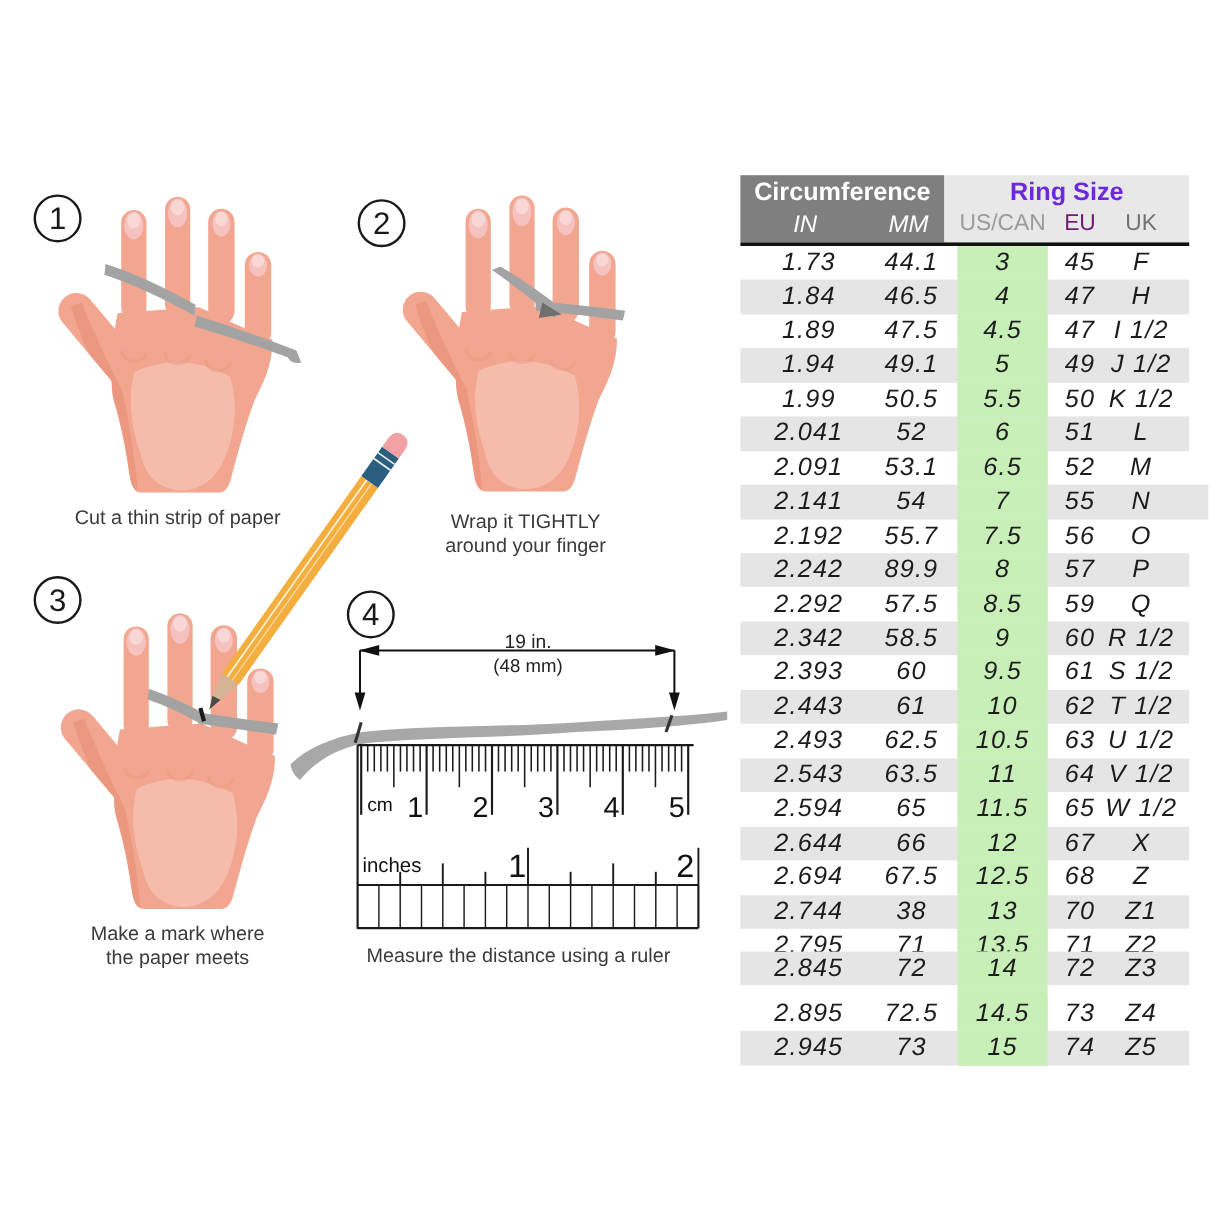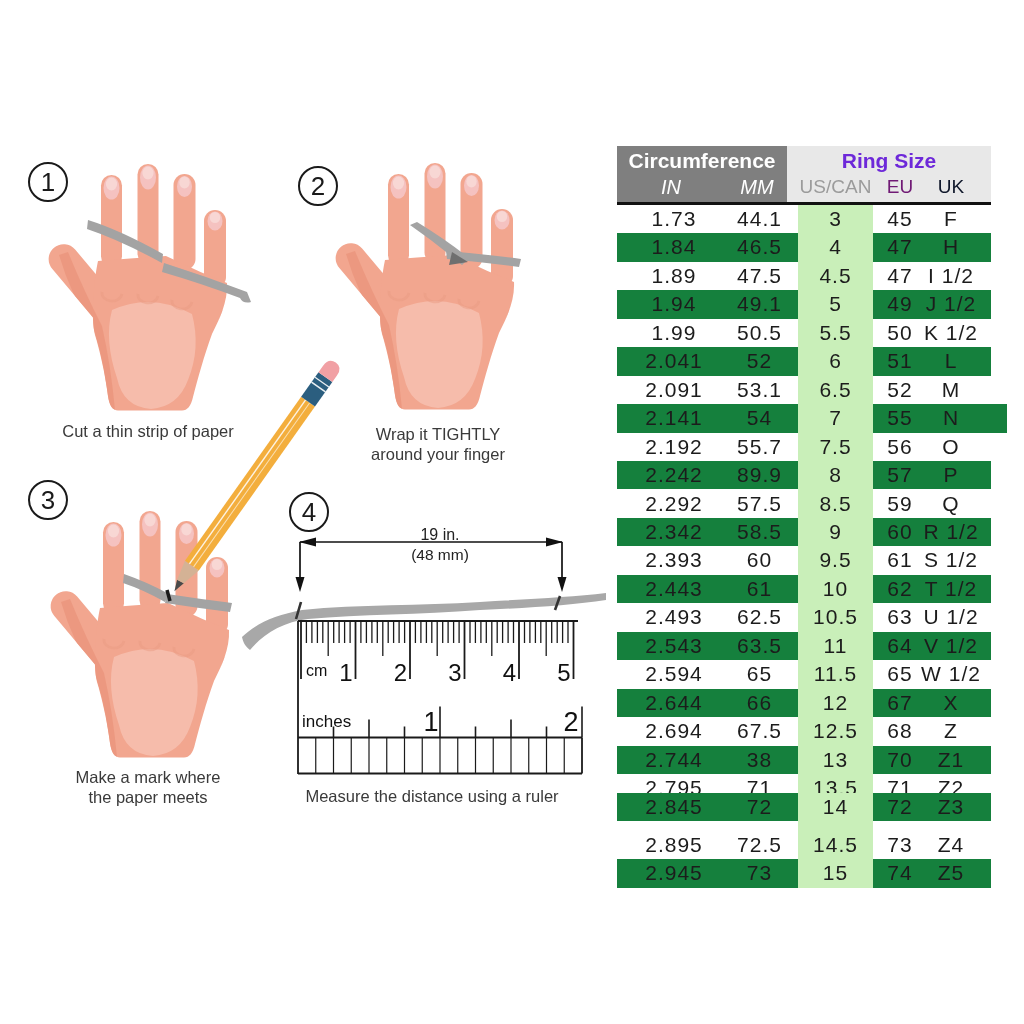--- a/index.html
+++ b/index.html
@@ -5,22 +5,22 @@
   html,body{margin:0;padding:0;background:#fff;}
   #page{position:relative;width:1024px;height:1024px;background:#fff;overflow:hidden;
         font-family:"Liberation Sans", sans-serif;}
   
   #ringtable{position:absolute;left:617px;top:146px;width:374px;}
   .hdr{position:absolute;top:0;height:56px;}
   .hdr.dark{left:0;width:170px;background:#7f7f7f;}
   .hdr.light{left:170px;width:204px;background:#e8e8e8;}
   .hline{position:absolute;top:56px;left:0;width:374px;height:3px;background:#111;}
   .greenband{position:absolute;left:181px;top:59px;width:75px;background:#c9efb9;}
-  .trow{position:absolute;left:0;width:374px;height:28.45px;}
-  .trow.alt{background:#15803d;}
+  .trow{position:absolute;left:0;width:374px;height:28.45px;font-style:italic;}
+  .trow.alt{background:#e5e5e5;}
   .cell{position:absolute;top:0;height:28.45px;line-height:28.45px;text-align:center;
         font-size:21px;letter-spacing:1px;color:#1c1c1c;white-space:nowrap;}
   .cell.c3{background:#c9efb9;}
   .c1{left:0;width:114px;}
   .c2{left:114px;width:57px;}
   .c3{left:181px;width:75px;}
   .c4{left:256px;width:54px;}
   .c5{left:300px;width:68px;}
   .htxt{position:absolute;white-space:nowrap;}
 </style>
@@ -249,21 +249,21 @@
     <div class="hdr dark"></div>
     <div class="hdr light"></div>
     <div class="hline"></div>
     <div class="greenband" style="height:683px;"></div>
     <div class="htxt" style="left:0;width:170px;top:3px;text-align:center;color:#fff;font-weight:bold;font-size:21px;">Circumference</div>
     <div class="htxt" style="left:14px;width:80px;top:30px;text-align:center;color:#fff;font-style:italic;font-size:20px;">IN</div>
     <div class="htxt" style="left:100px;width:80px;top:30px;text-align:center;color:#fff;font-style:italic;font-size:20px;">MM</div>
     <div class="htxt" style="left:170px;width:204px;top:3px;text-align:center;color:#6d28d9;font-weight:bold;font-size:21px;">Ring Size</div>
     <div class="htxt" style="left:181px;width:75px;top:30px;text-align:center;color:#9b9b9b;font-size:19px;">US/CAN</div>
     <div class="htxt" style="left:256px;width:54px;top:30px;text-align:center;color:#701a75;font-size:19px;">EU</div>
-    <div class="htxt" style="left:300px;width:68px;top:30px;text-align:center;color:#0f172a;font-size:19px;">UK</div>
+    <div class="htxt" style="left:300px;width:68px;top:30px;text-align:center;color:#737373;font-size:19px;">UK</div>
     <div id="rows" style="position:absolute;top:59px;left:0;">
 <div class="trow" style="top:0.00px;">
           <span class="cell c1">1.73</span>
           <span class="cell c2">44.1</span>
           <span class="cell c3">3</span>
           <span class="cell c4">45</span>
           <span class="cell c5">F</span>
         </div>
 <div class="trow alt" style="top:28.45px;">
           <span class="cell c1">1.84</span>

